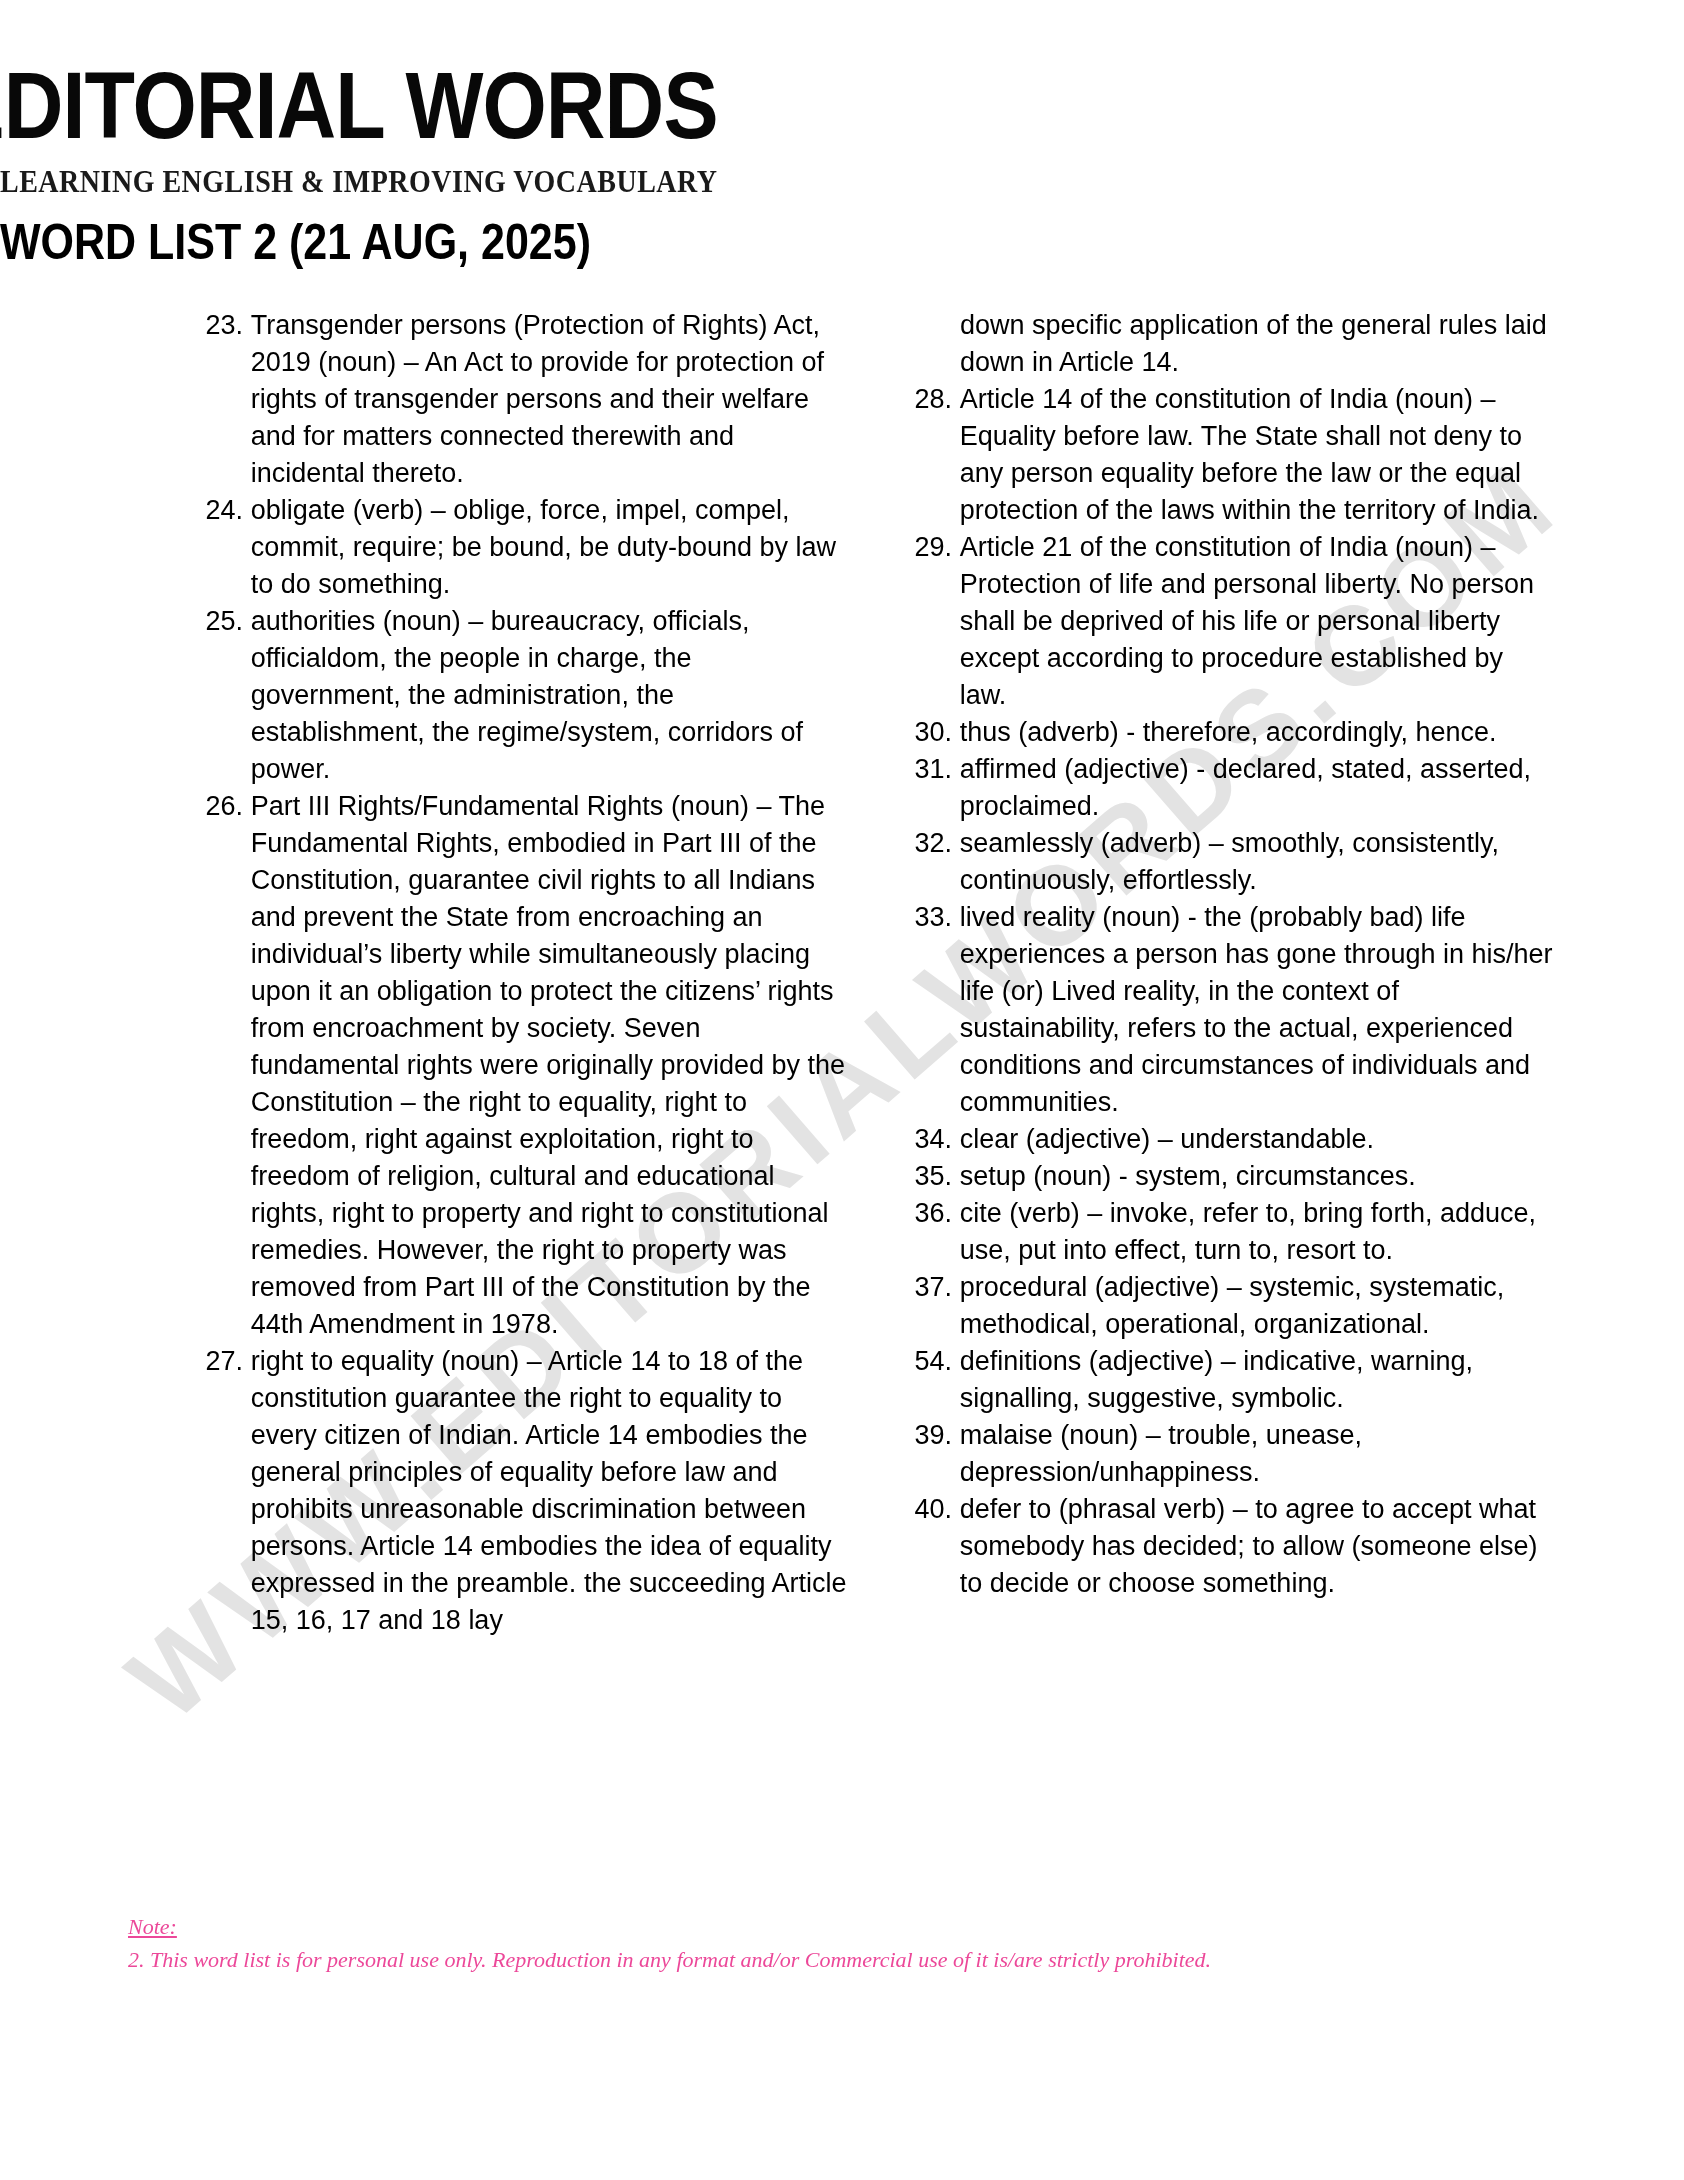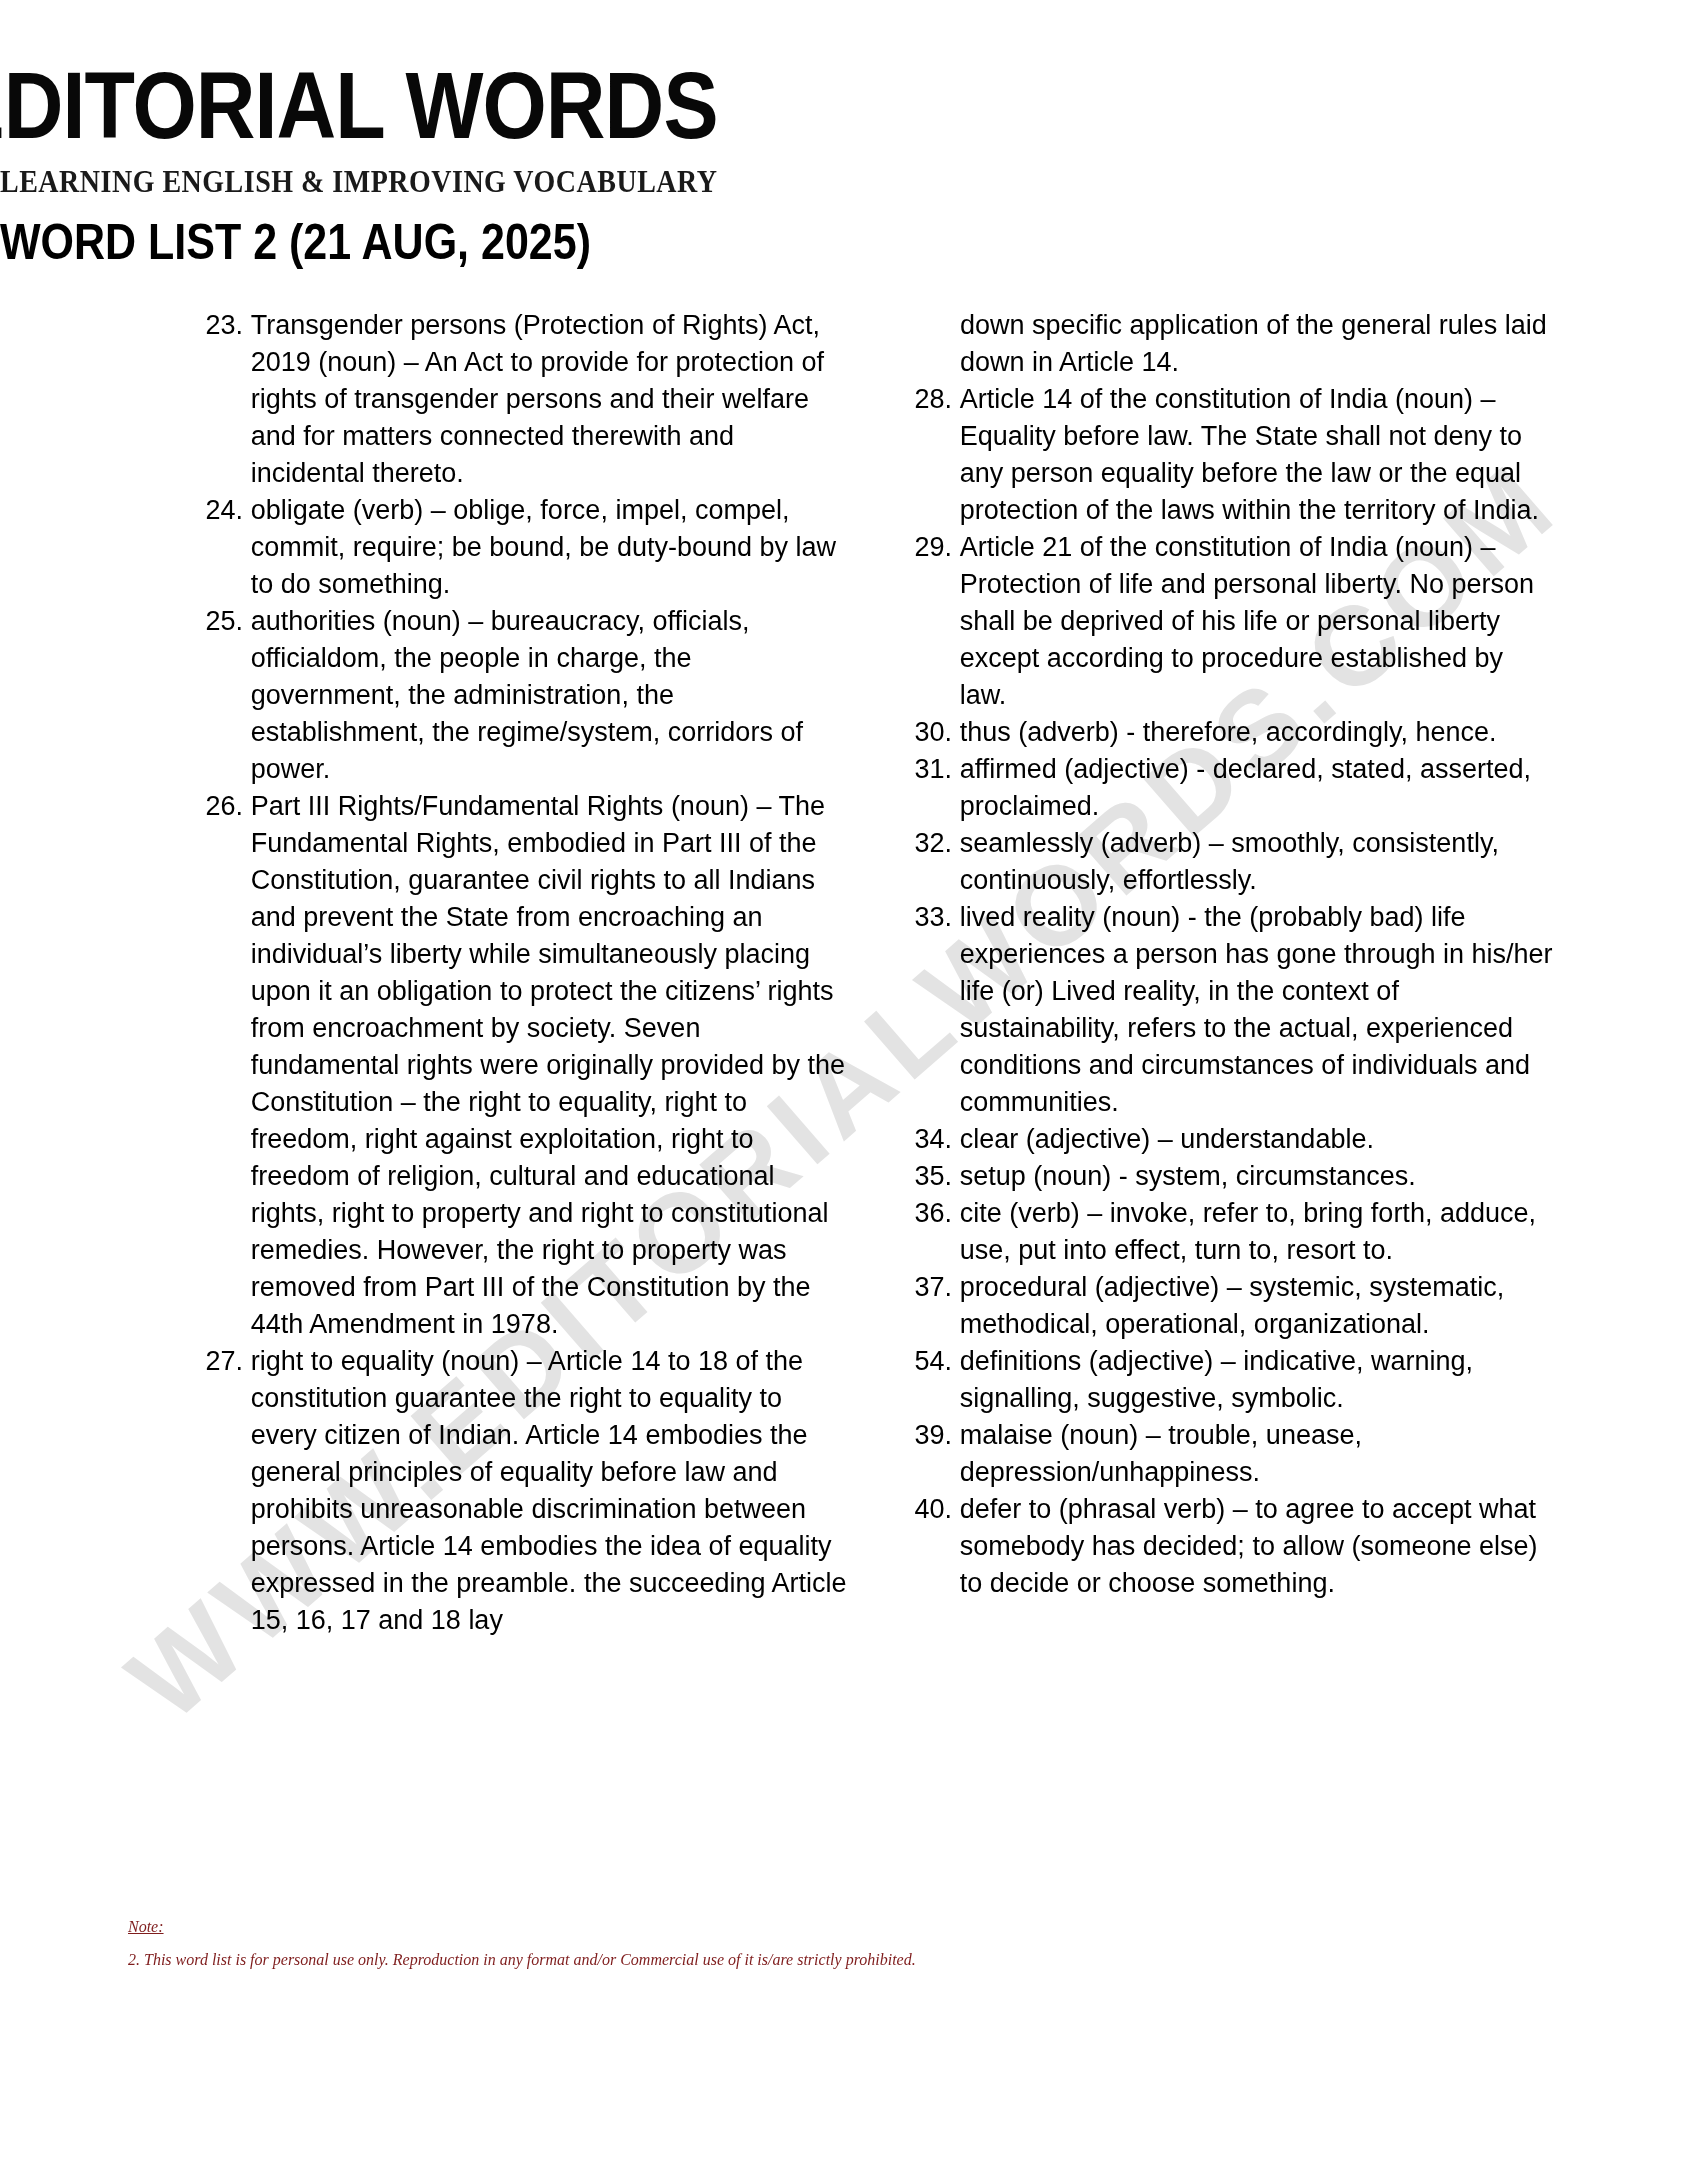--- a/index.html
+++ b/index.html
@@ -118,23 +118,23 @@
 
   
   .note {
     position: absolute;
     left: 128px;
     right: 102px;
     top: 1911px;
     z-index: 2;
     font-family: "Liberation Serif", serif;
     font-style: italic;
-    font-size: 16px;
+    font-size: 22px;
     line-height: 32px;
-    color: #7f1d1d;
+    color: #ec4899;
   }
   .note-head {
     text-decoration: underline;
     display: block;
     margin-bottom: 0.9px;
   }
   .note-line { display: block; }
 </style>
 </head>
 <body>

